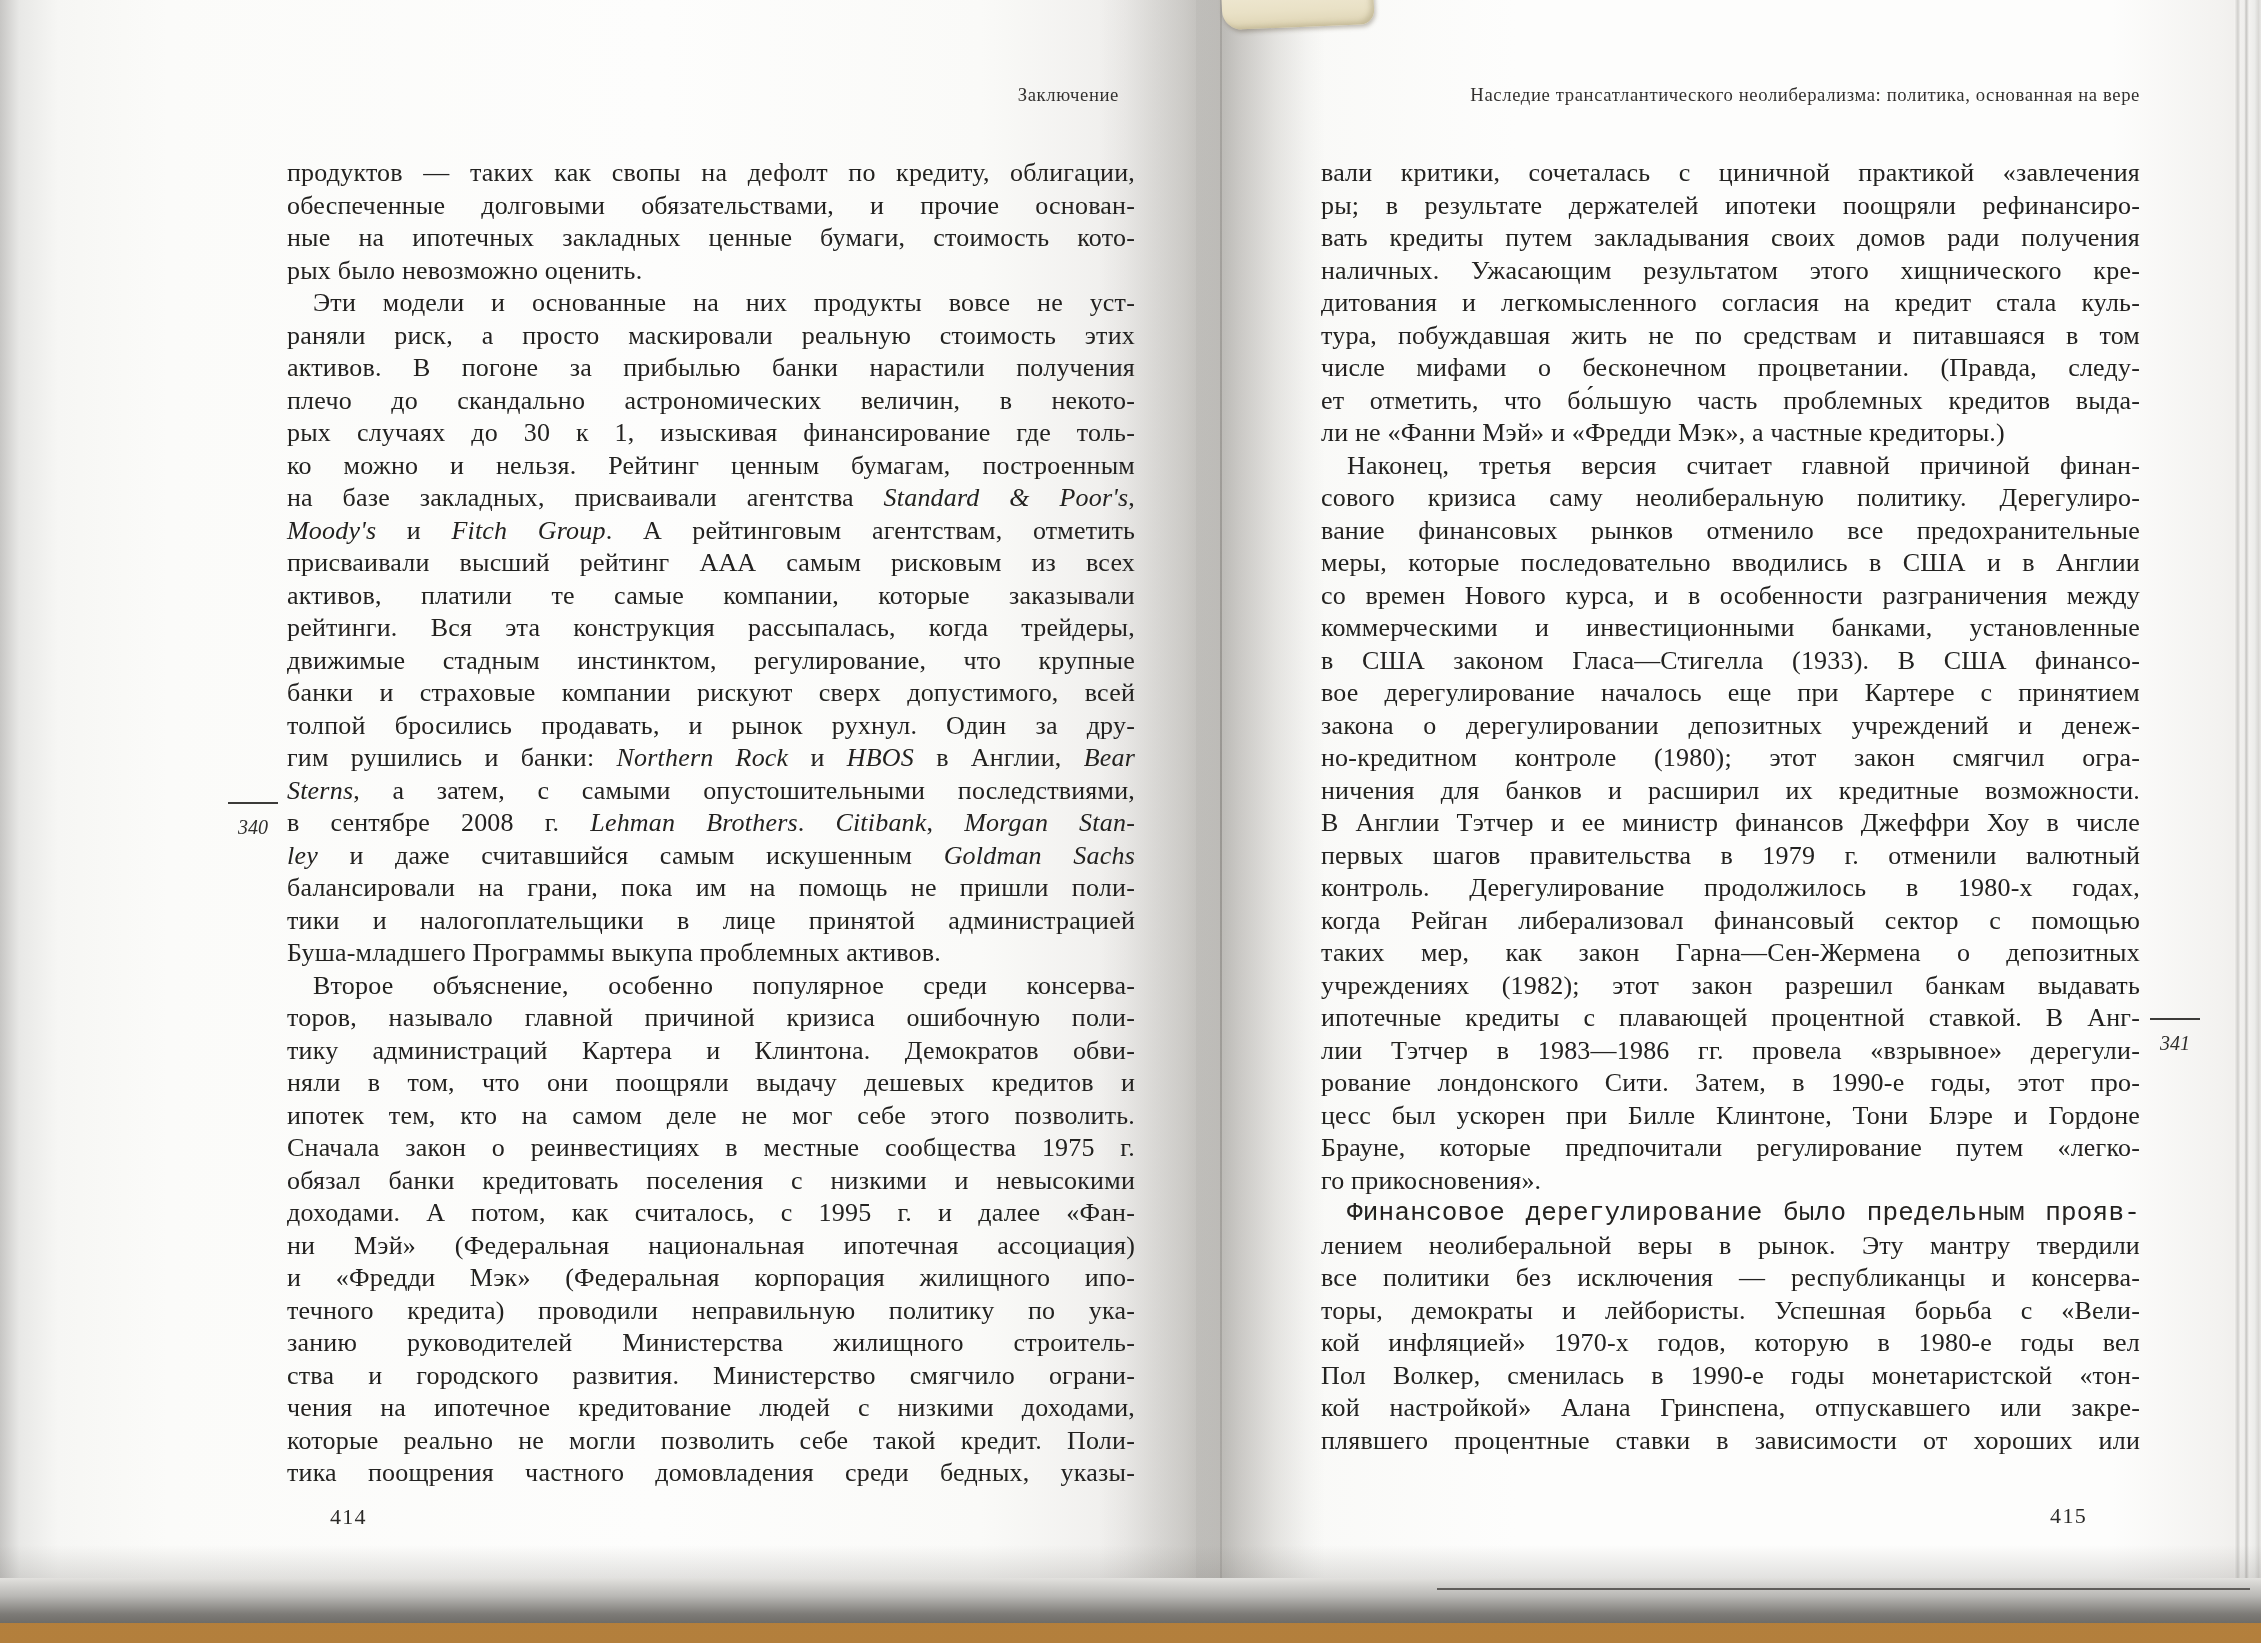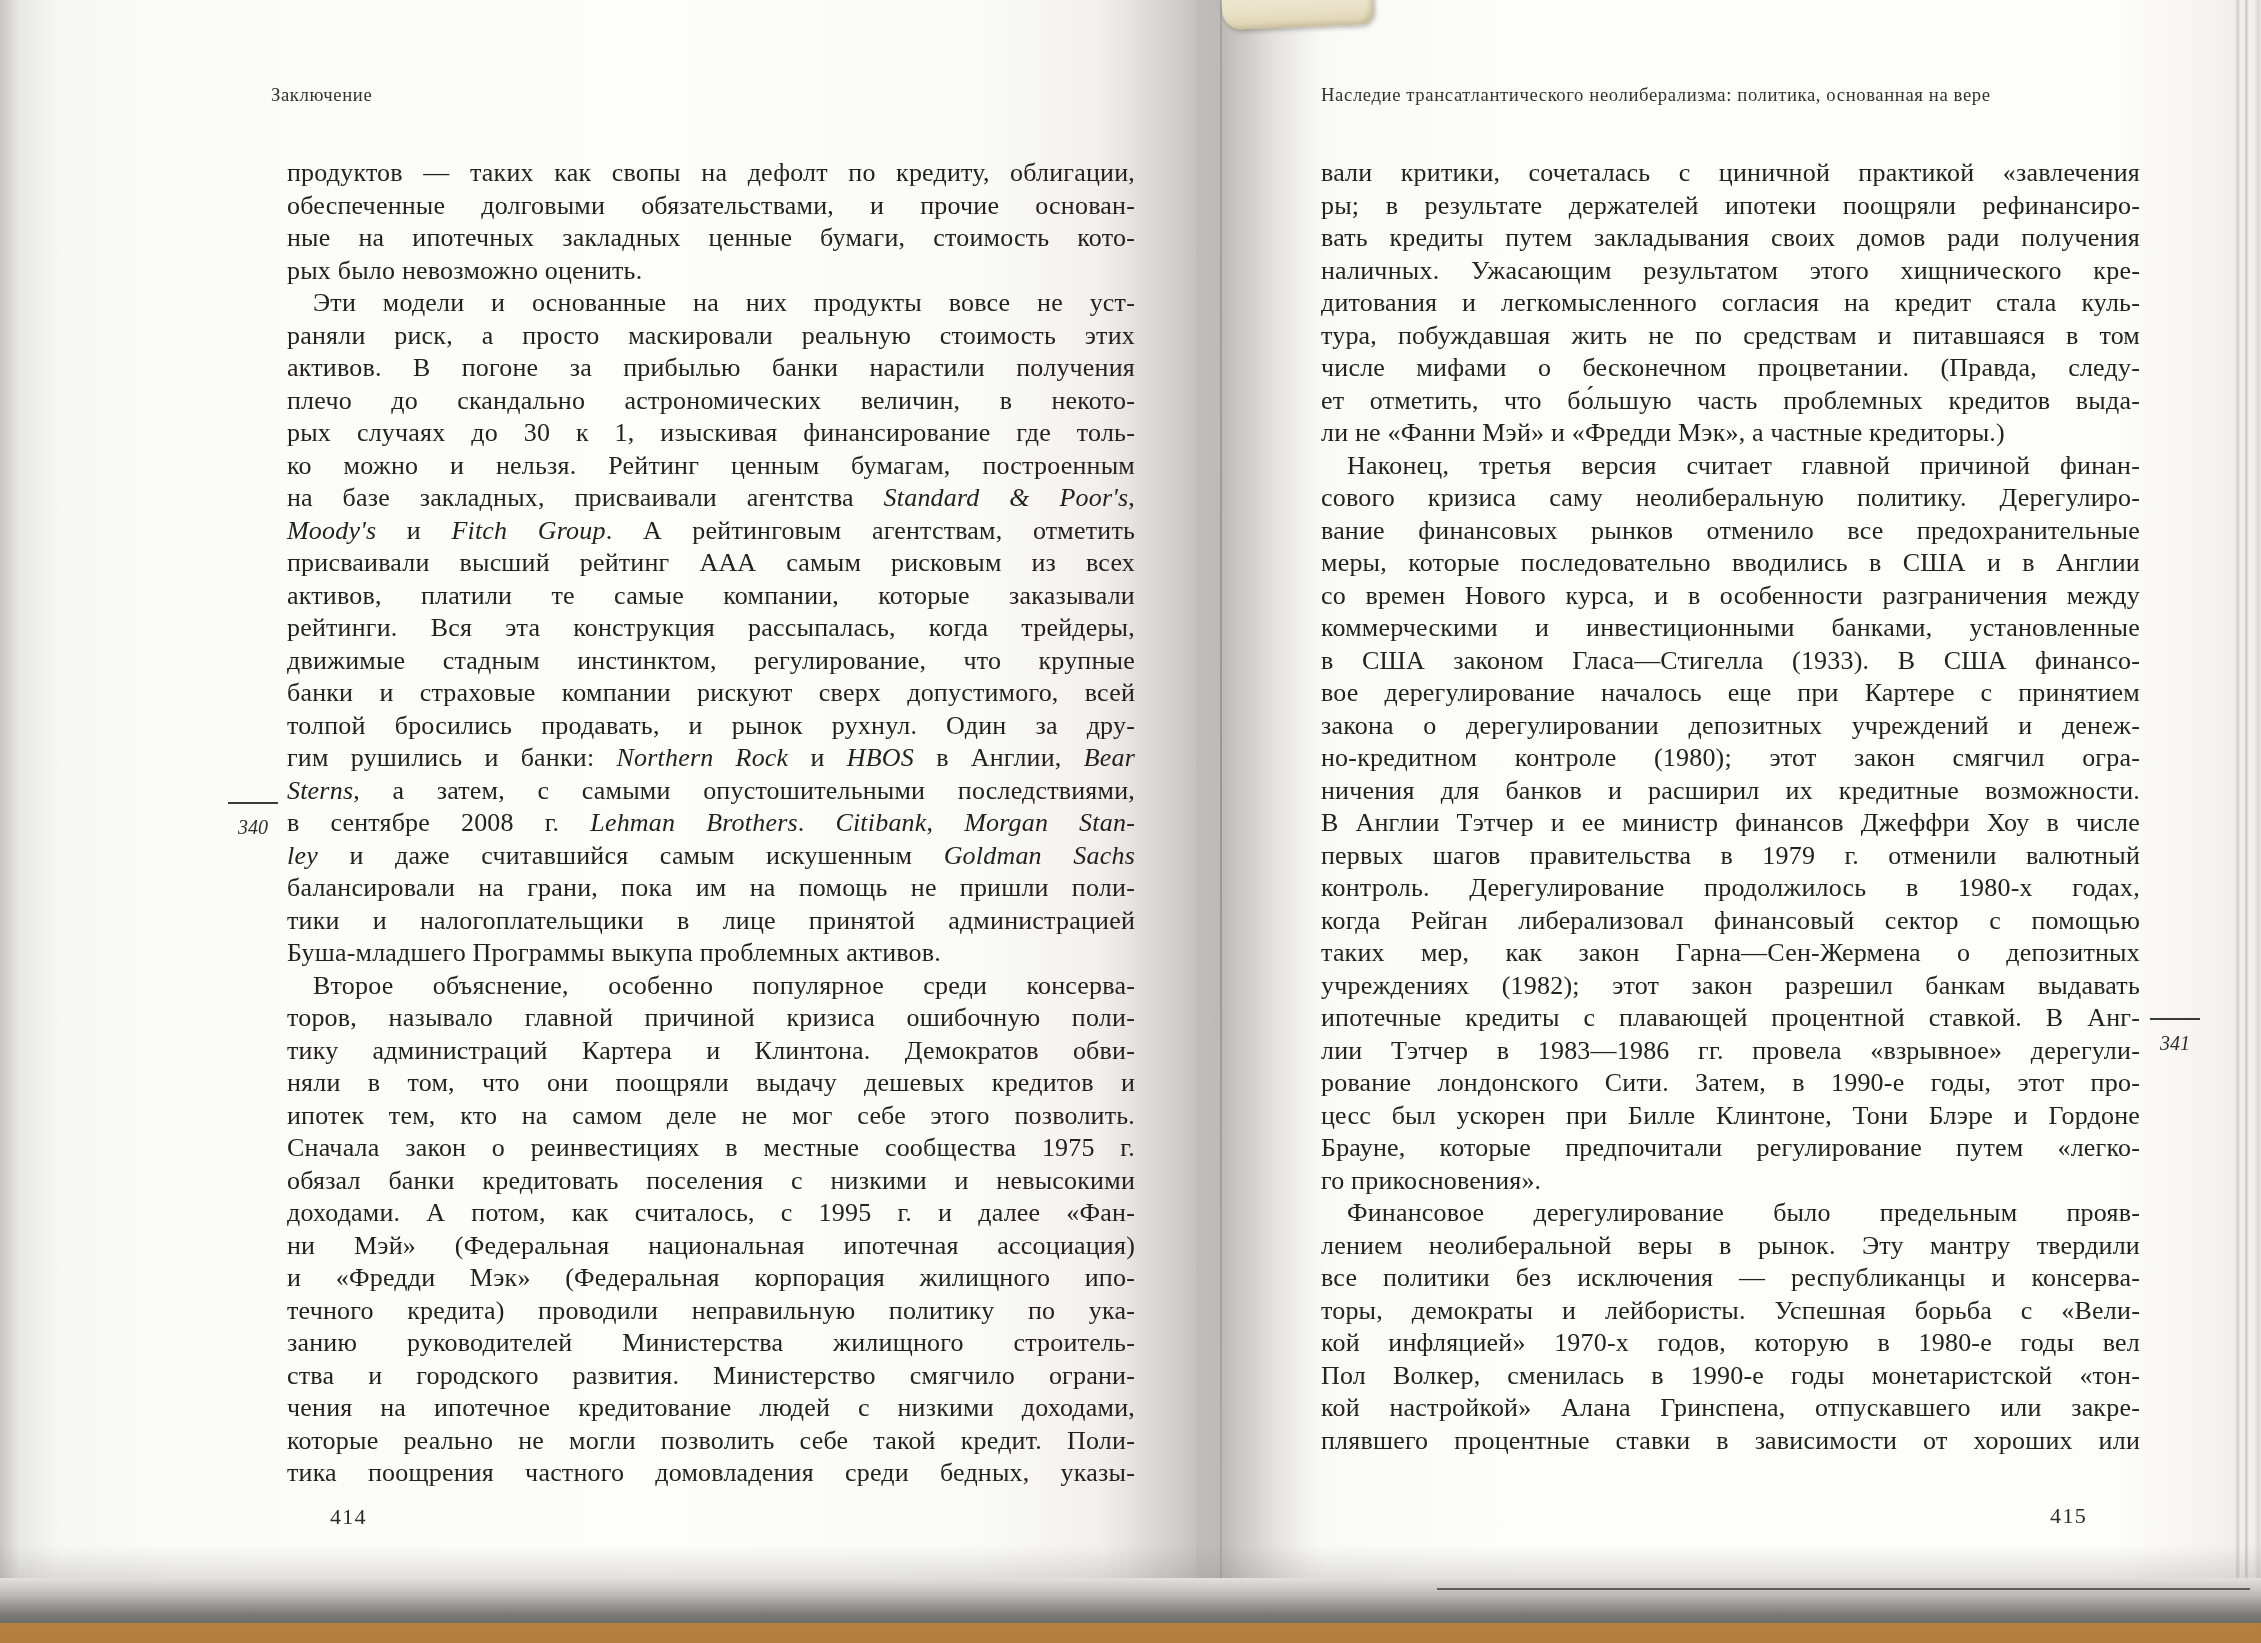--- a/index.html
+++ b/index.html
@@ -47,21 +47,21 @@
   
   .bookmark-tab{
     position:absolute;left:1222px;top:-10.3px;width:152px;height:37px;
     background:linear-gradient(180deg,#efe8d2 0%,#e9e1c6 55%,#ded4b4 100%);
     border-radius:2.6px 5.2px 14px 19.3px;
     transform:rotate(-2.4deg);
     box-shadow:1.3px 2.6px 4.5px rgba(80,70,50,.35), inset -3.9px -2.6px 5.8px rgba(150,138,100,.35);
   }
   
   .runhead{
-    position:absolute;top:84px;font-size:18.7px;letter-spacing:0.6px;color:#33312f;text-align:left;
+    position:absolute;top:84px;font-size:18.7px;letter-spacing:0.6px;color:#33312f;text-align:right;
   }
   .runhead.left{left:271px;width:848px;}
   .runhead.right{left:1321px;width:819px;}
   .page-body{
     position:absolute;top:157px;font-size:26px;line-height:32.5px;color:#232220;
     letter-spacing:0.2px;
   }
   .page-body.left{left:271px;width:848px;margin-left:16px;}
   .page-body.right{left:1321px;width:819px;}
   .line{
@@ -163,21 +163,21 @@
       <div class="line"><span>контроль. Дерегулирование продолжилось в 1980-х годах,</span></div>
       <div class="line"><span>когда Рейган либерализовал финансовый сектор с помощью</span></div>
       <div class="line"><span>таких мер, как закон Гарна—Сен-Жермена о депозитных</span></div>
       <div class="line"><span>учреждениях (1982); этот закон разрешил банкам выдавать</span></div>
       <div class="line"><span>ипотечные кредиты с плавающей процентной ставкой. В Анг-</span></div>
       <div class="line"><span>лии Тэтчер в 1983—1986 гг. провела «взрывное» дерегули-</span></div>
       <div class="line"><span>рование лондонского Сити. Затем, в 1990-е годы, этот про-</span></div>
       <div class="line"><span>цесс был ускорен при Билле Клинтоне, Тони Блэре и Гордоне</span></div>
       <div class="line"><span>Брауне, которые предпочитали регулирование путем «легко-</span></div>
       <div class="line para-end"><span>го прикосновения».</span></div>
-      <div class="line" style="text-indent: 26px;"><span>Финансовое дерегулирование было предельным прояв-</span></div>
+      <div class="line" style="text-indent: 26px; font-family: Liberation Mono, monospace;"><span>Финансовое дерегулирование было предельным прояв-</span></div>
       <div class="line"><span>лением неолиберальной веры в рынок. Эту мантру твердили</span></div>
       <div class="line"><span>все политики без исключения — республиканцы и консерва-</span></div>
       <div class="line"><span>торы, демократы и лейбористы. Успешная борьба с «Вели-</span></div>
       <div class="line"><span>кой инфляцией» 1970-х годов, которую в 1980-е годы вел</span></div>
       <div class="line"><span>Пол Волкер, сменилась в 1990-е годы монетаристской «тон-</span></div>
       <div class="line"><span>кой настройкой» Алана Гринспена, отпускавшего или закре-</span></div>
       <div class="line"><span>плявшего процентные ставки в зависимости от хороших или</span></div>
     </div>
 
   <div class="margin-note left">340</div>

